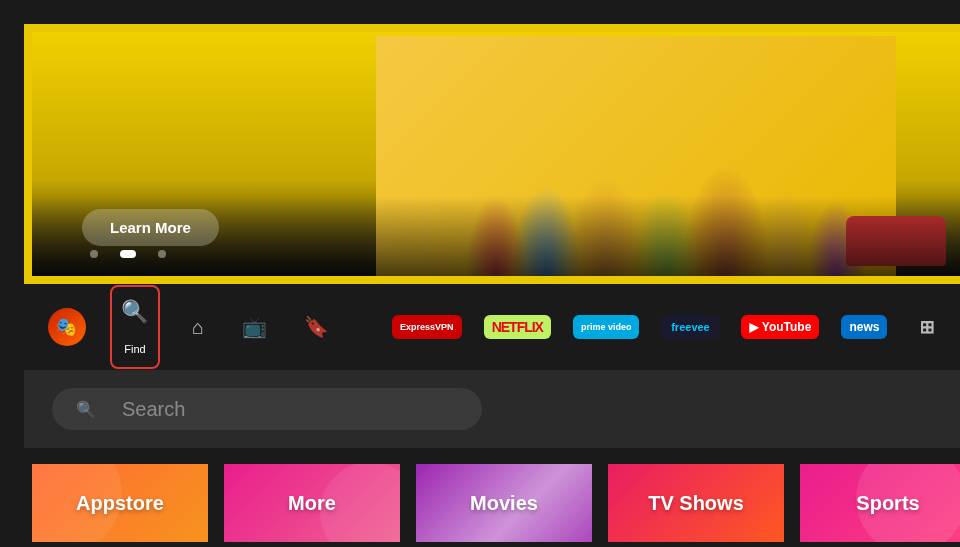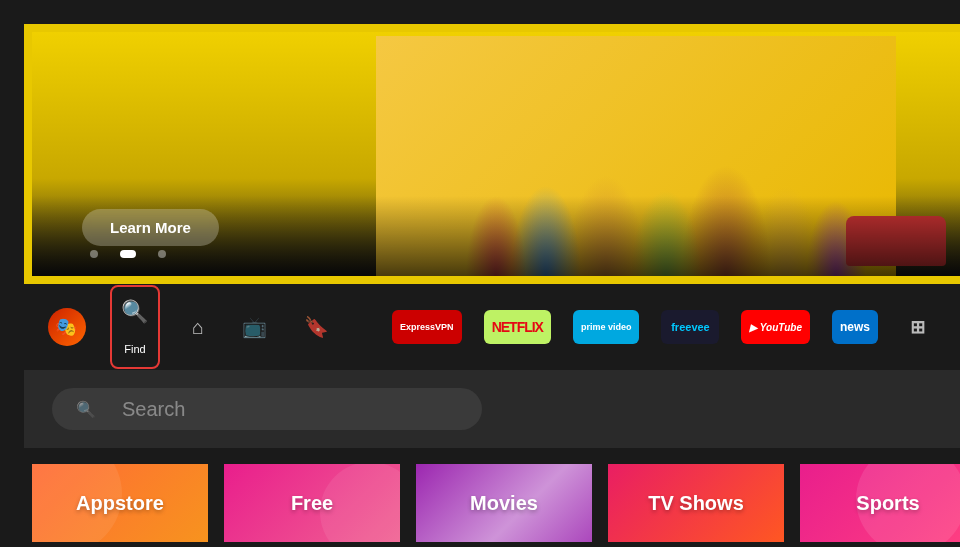--- a/index.html
+++ b/index.html
@@ -174,21 +174,21 @@
     }
 
     
     .channel-logos {
       display: flex;
       align-items: center;
       gap: 6px;
     }
 
     .channel-logo {
-      height: 34px;
+      height: 24px;
       border-radius: 6px;
       display: flex;
       align-items: center;
       justify-content: center;
       padding: 0 8px;
       font-weight: 700;
       font-size: 11px;
       cursor: pointer;
       white-space: nowrap;
     }
@@ -218,24 +218,23 @@
     .logo-freevee {
       background: #1a1a2e;
       color: #00c8ff;
       font-size: 11px;
       min-width: 58px;
     }
 
     .logo-youtube {
       background: #ff0000;
       color: white;
-      font-size: 10px;
+      font-size: 12px;
       min-width: 68px;
       gap: 4px;
-      font-style: italic;
     }
 
     .logo-news {
       background: #0070c9;
       color: white;
       font-size: 12px;
       min-width: 46px;
     }
 
     .logo-apps {
@@ -414,21 +413,21 @@
     <span class="search-icon-inner">🔍</span>
     <span class="search-placeholder">Search</span>
   </div>
 </div>
 
 <div class="categories">
   <div class="category-tile cat-appstore">
     <span class="category-label">Appstore</span>
   </div>
   <div class="category-tile cat-free">
-    <span class="category-label">Free</span>
+    <span class="category-label">More</span>
   </div>
   <div class="category-tile cat-movies">
     <span class="category-label">Movies</span>
   </div>
   <div class="category-tile cat-tvshows">
     <span class="category-label">TV Shows</span>
   </div>
   <div class="category-tile cat-sports">
     <span class="category-label">Sports</span>
   </div>

